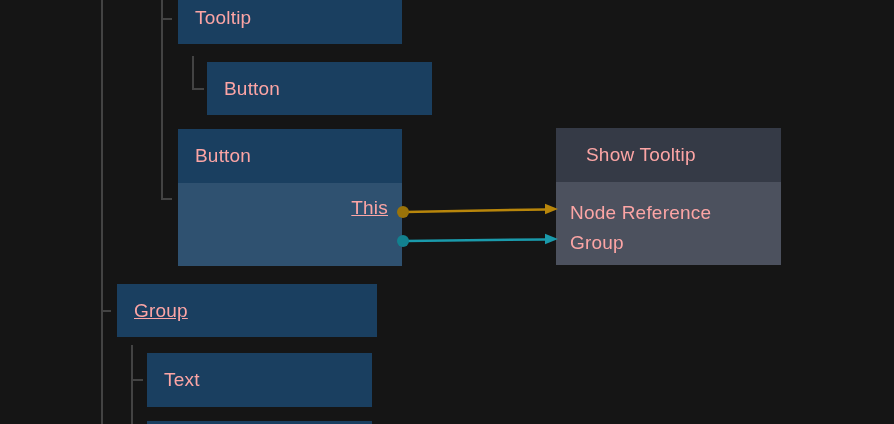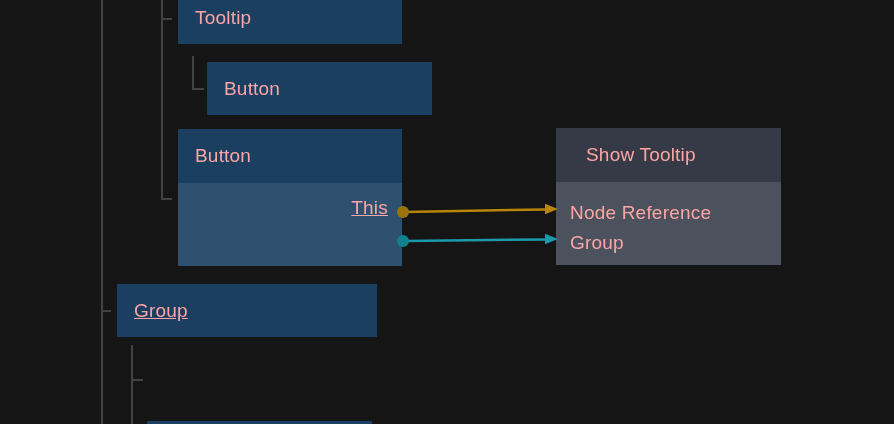--- a/index.html
+++ b/index.html
@@ -94,20 +94,23 @@
       <div class="port-row">
         <span>This</span>
       </div>
     </div>
   </div>
 
   <div class="tree-item" style="left:117px; top:284px; width:260px;text-decoration:underline;">
     <span class="lbl">Group</span>
   </div>
 
+  <div class="tree-item" style="left:147px; top:353px; width:225px; height:54px;">
+    <span class="lbl">Text</span>
+  </div>
 
   <div class="tree-item" style="left:147px; top:421px; width:225px;"></div>
 
   <div class="action-node">
     <div class="hdr">
       <span class="lbl">Show Tooltip</span>
     </div>
     <div class="bdy">
       <div class="input-row">
         <span>Node Reference</span>

